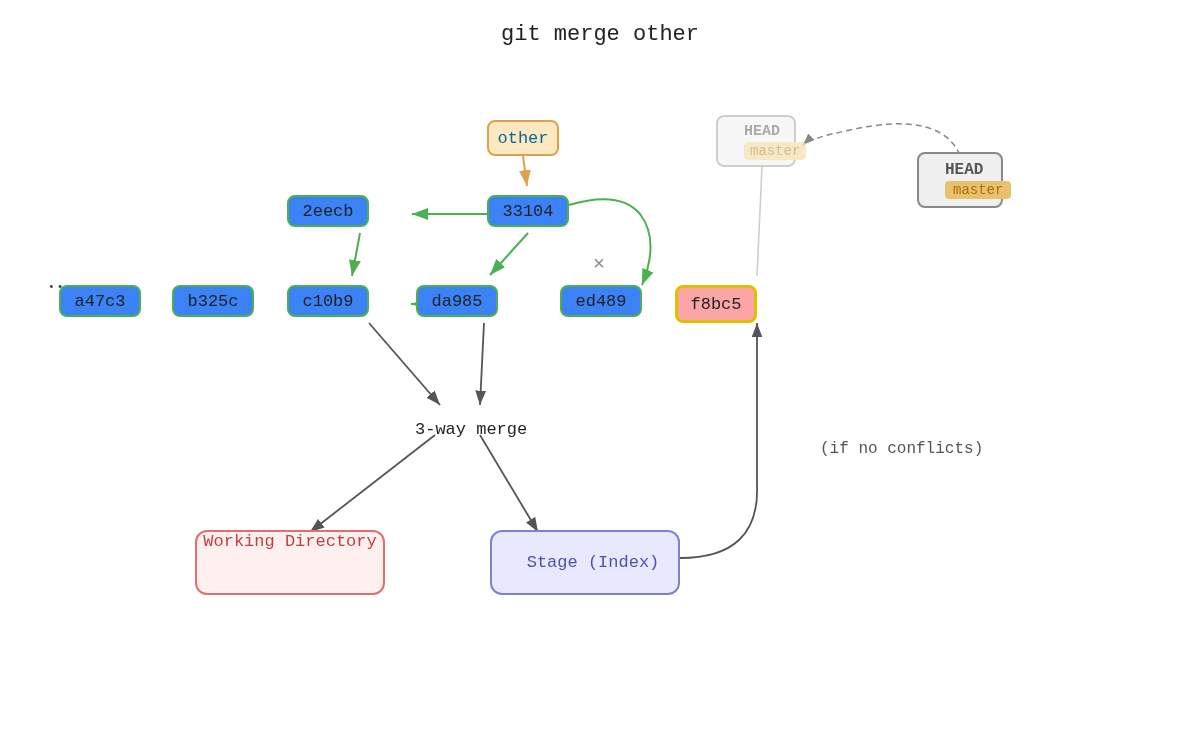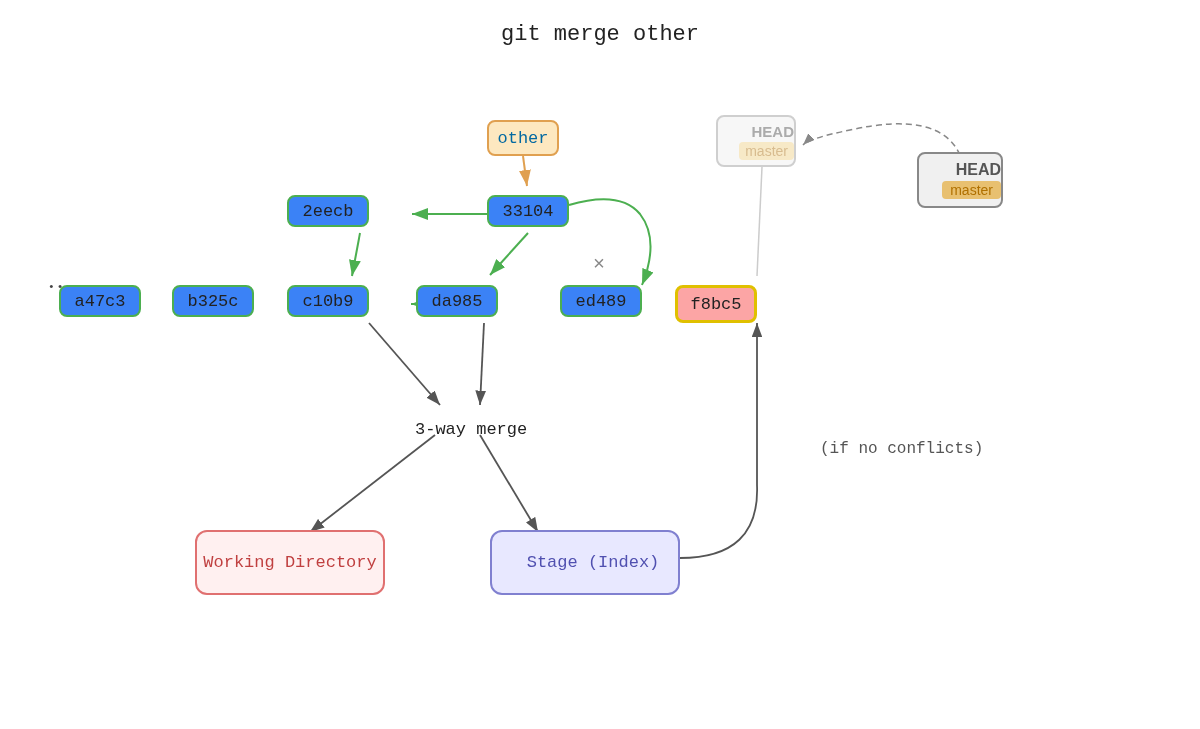--- a/index.html
+++ b/index.html
@@ -50,23 +50,24 @@
       color: #222;
       width: 82px;
       height: 38px;
     }
     
     .label-box {
       position: absolute;
       border-radius: 8px;
       display: flex;
       flex-direction: column;
-      align-items: flex-end;
-      justify-content: center;
-      font-family: Liberation Sans, sans-serif;
+      align-items: flex-start;
+      justify-content: center;
+      font-family: Liberation Mono, monospace;
+      padding-left: 26px;
     }
     .label-head-master-ghost {
       border: 2px solid #bbb;
       background: #f5f5f5;
       opacity: 0.7;
       width: 80px;
       height: 52px;
     }
     .label-head-master-active {
       border: 2.5px solid #888;
@@ -117,21 +118,21 @@
     }
     
     .box-working {
       position: absolute;
       border: 2.5px solid #e07070;
       background: #fff0f0;
       border-radius: 12px;
       width: 190px;
       height: 65px;
       display: flex;
-      align-items: center;
+      align-items: flex-start;
       justify-content: center;
       font-family: 'Courier New', Courier, monospace;
       font-size: 17px;
       color: #c04040;
     }
     
     .box-stage {
       position: absolute;
       border: 2.5px solid #8080d0;
       background: #e8e8ff;

